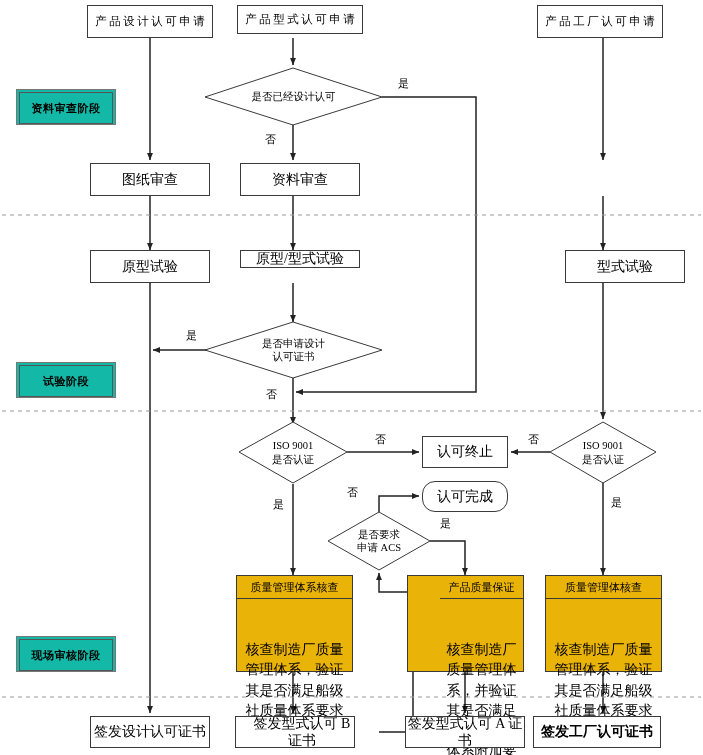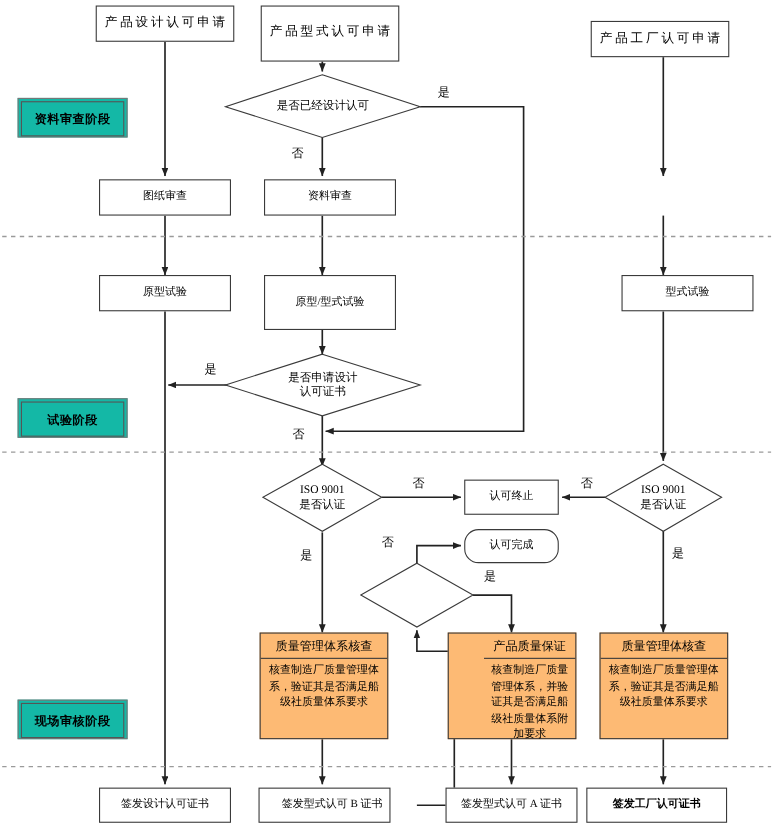--- a/index.html
+++ b/index.html
@@ -27,21 +27,21 @@
     box-sizing: border-box;
     border: 1px solid #3a3a3a;
     background: #ffffff;
     display: flex;
     align-items: center;
     justify-content: center;
     text-align: center;
     color: #000;
     line-height: 1.25;
   }
-  .proc { font-size: 10px; }
+  .proc { font-size: 14px; }
   .spaced { letter-spacing: 2.5px; font-size: 11.5px; text-indent: 2.5px; }
   .stage {
     position: absolute;
     box-sizing: border-box;
     border: 1px solid #777;
     background: #14b8a6;
     padding: 2px;
   }
   .stage-inner {
     border: 1px solid #555;
@@ -70,37 +70,38 @@
     position: absolute;
     font-size: 11px;
     color: #000;
     white-space: nowrap;
     z-index: 4;
   }
   .twobox {
     position: absolute;
     box-sizing: border-box;
     border: 1px solid #3a3a3a;
-    background: #fdba74;
+    background: #eab308;
     display: flex;
     flex-direction: column;
   }
   .twobox .hd {
     border-bottom: 1px solid #3a3a3a;
     text-align: center;
     font-size: 11px;
     padding: 4px 0 3px 0;
     color: #000;
   }
   .twobox .bd {
-    font-size: 10px;
+    font-size: 14px;
     padding: 4px 6px 0 6px;
     text-align: center;
     line-height: 1.45;
     color: #000;
+    margin-top: 37px;
   }
 </style>
 </head>
 <body>
 
 <div id="canvas">
 
   <svg id="wires" viewBox="0 0 703 755" xmlns="http://www.w3.org/2000/svg">
     <defs>
       <marker id="ah" markerWidth="9" markerHeight="9" refX="7.4" refY="3.1" orient="auto" markerUnits="userSpaceOnUse">
@@ -166,28 +167,28 @@
     <div class="stage-inner">资料审查阶段</div>
   </div>
   <div class="stage" style="left:16px; top:362px; width:100px; height:36px;">
     <div class="stage-inner">试验阶段</div>
   </div>
   <div class="stage" style="left:16px; top:636px; width:100px; height:36px;text-align:center;">
     <div class="stage-inner">现场审核阶段</div>
   </div>
 
   <div class="node spaced" style="left:87px; top:5px; width:126px; height:33px;">产品设计认可申请</div>
-  <div class="node spaced" style="left:237px; top:5px; width:126px; height:51px;font-family:Liberation Mono, monospace;">产品型式认可申请</div>
-  <div class="node spaced" style="left:537px; top:19px; width:126px; height:33px;">产品工厂认可申请</div>
+  <div class="node spaced" style="left:237px; top:5px; width:126px; height:29px;">产品型式认可申请</div>
+  <div class="node spaced" style="left:537px; top:5px; width:126px; height:33px;">产品工厂认可申请</div>
 
   <div class="node proc" style="left:90px; top:163px; width:120px; height:33px;">图纸审查</div>
   <div class="node proc" style="left:240px; top:163px; width:120px; height:33px;">资料审查</div>
 
   <div class="node proc" style="left:90px; top:250px; width:120px; height:33px;">原型试验</div>
-  <div class="node proc" style="left:240px; top:250px; width:120px; height:50px;">原型/型式试验</div>
+  <div class="node proc" style="left:240px; top:250px; width:120px; height:18px;">原型/型式试验</div>
   <div class="node proc" style="left:543px; top:250px; width:120px; height:33px;margin-left:22px;">型式试验</div>
 
   <div class="diamond" style="left:205px; top:68px; width:177px; height:57px;">
     <span class="dlabel">是否已经设计认可</span>
   </div>
 
   <div class="diamond" style="left:205px; top:322px; width:177px; height:56px; flex-direction:column;">
     <span class="dlabel">是否申请设计</span>
     <span class="dlabel">认可证书</span>
   </div>
@@ -195,20 +196,24 @@
   <div class="diamond" style="left:239px; top:422px; width:108px; height:61px; flex-direction:column;">
     <span class="dlabel">ISO 9001</span>
     <span class="dlabel">是否认证</span>
   </div>
 
   <div class="diamond" style="left:550px; top:422px; width:106px; height:61px; flex-direction:column;">
     <span class="dlabel">ISO 9001</span>
     <span class="dlabel">是否认证</span>
   </div>
 
+  <div class="diamond" style="left:328px; top:512px; width:102px; height:58px; flex-direction:column;">
+    <span class="dlabel">是否要求</span>
+    <span class="dlabel">申请 ACS</span>
+  </div>
 
   <div class="node proc" style="left:422px; top:436px; width:86px; height:32px;">认可终止</div>
   <div class="node proc" style="left:422px; top:481px; width:86px; height:31px;border-radius:13px;">认可完成</div>
 
   <div class="twobox" style="left:236px; top:575px; width:117px; height:97px;">
     <div class="hd">质量管理体系核查</div>
     <div class="bd">核查制造厂质量管理体系，验证其是否满足船级社质量体系要求</div>
   </div>
   <div class="twobox" style="left:407px; top:575px; width:117px; height:97px;padding-left:32px;">
     <div class="hd">产品质量保证</div>

